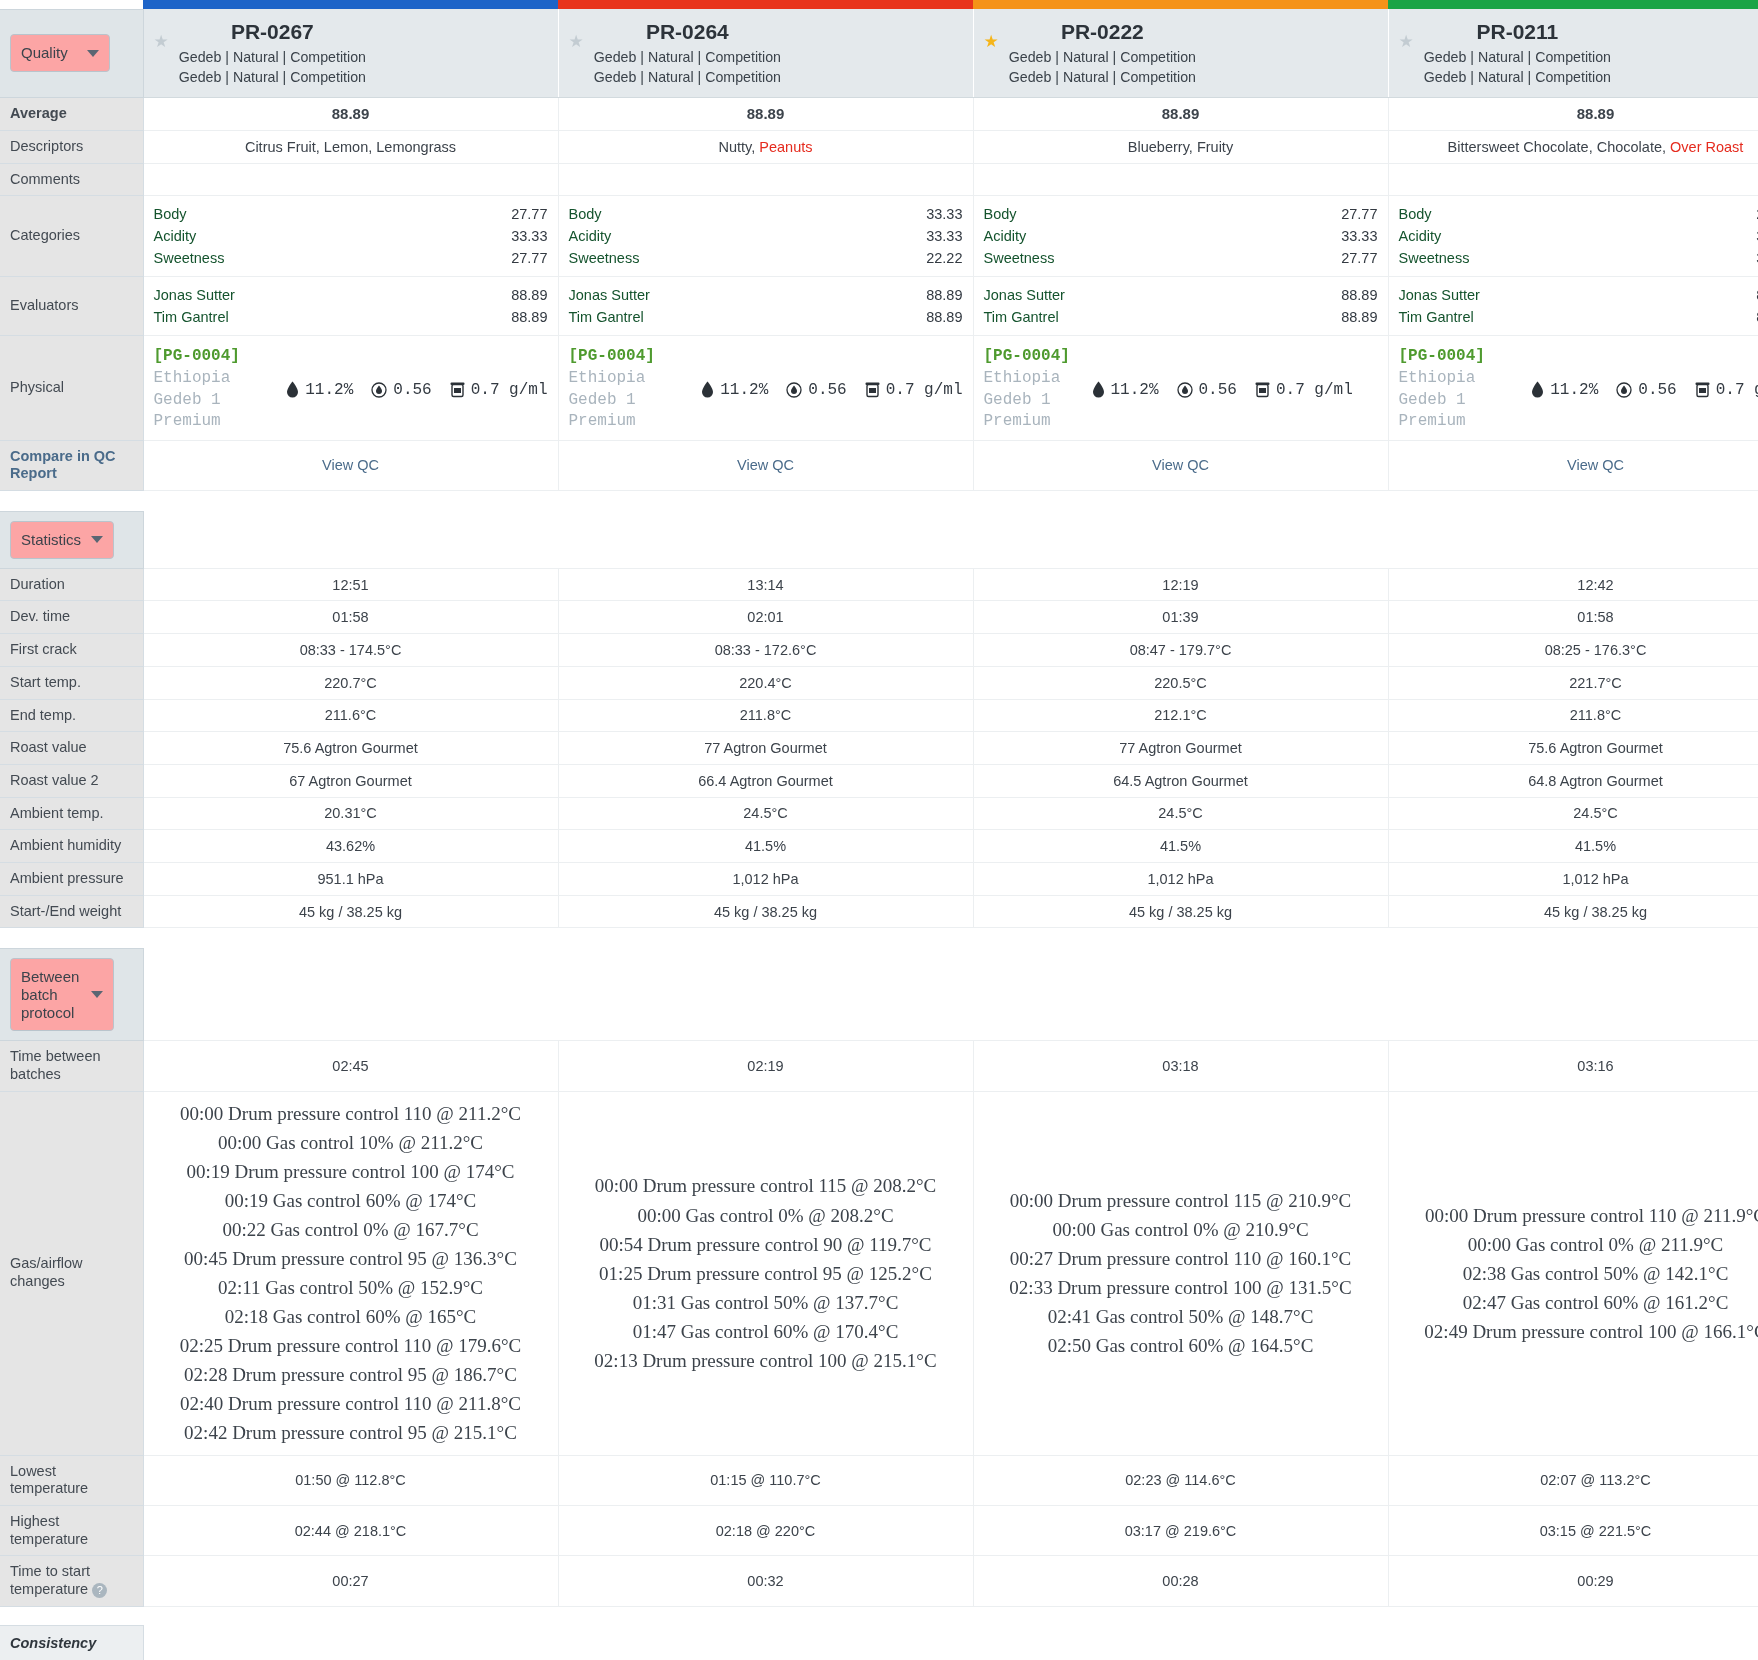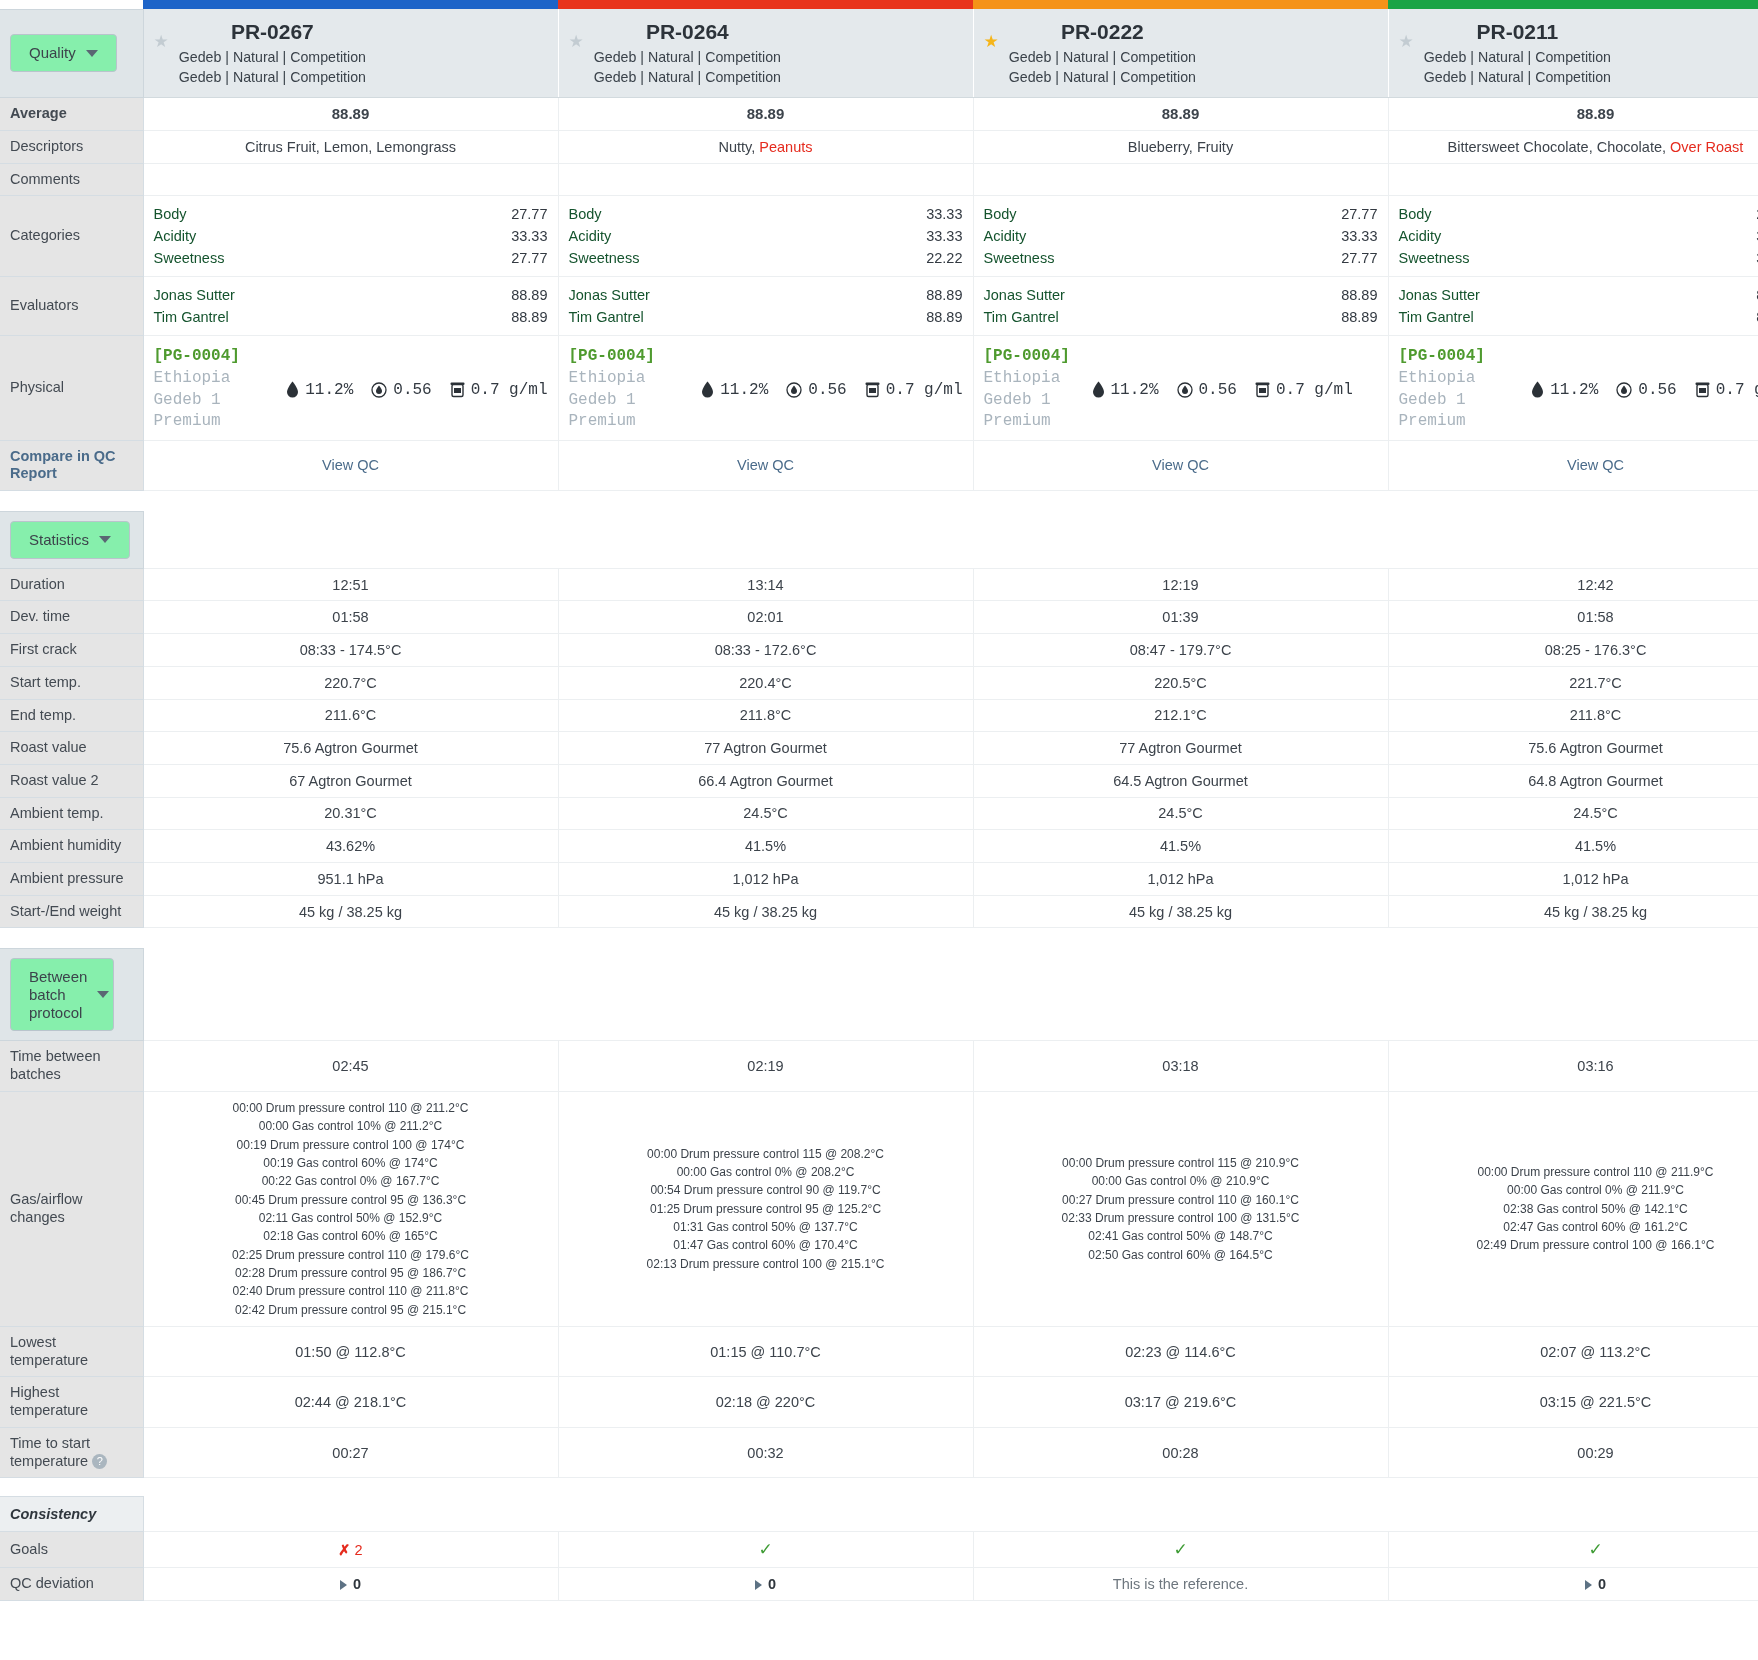--- a/index.html
+++ b/index.html
@@ -56,24 +56,24 @@
     border: 1px solid #cdd6dc;
     border-left: none;
     vertical-align: middle;
     padding: 9px 10px;
   }
   .dropbtn {
     display: inline-flex;
     align-items: center;
     justify-content: space-between;
     gap: 10px;
-    background: #86efac;
+    background: #fca5a5;
     border: 1px solid #b9c4cc;
     border-radius: 4px;
-    padding: 9px 18px;
+    padding: 9px 10px;
     font-size: 15px;
     color: #3c434b;
     min-width: 100px;
     cursor: pointer;
     line-height: 1.18;
     text-align: left;
   }
   .caret {
     width: 0; height: 0;
     border-left: 6px solid transparent;
@@ -139,25 +139,26 @@
     border: 1px solid #d5dde3;
     border-left: none;
     font-weight: bold;
     font-size: 14.5px;
     color: #2f363d;
     padding: 9px 10px;
     font-style: italic;
   }
 
   .gaslist {
-    font-size: 12px;
+    font-size: 19px;
     line-height: 1.53;
     color: #3c434b;
     text-align: center;
     white-space: pre-line;
+    font-family: Liberation Serif, serif;
   }
 
   .qmark {
     display: inline-block;
     width: 15px; height: 15px;
     border-radius: 50%;
     background: #aab6bf;
     color: #fff;
     font-size: 11px;
     line-height: 15px;

